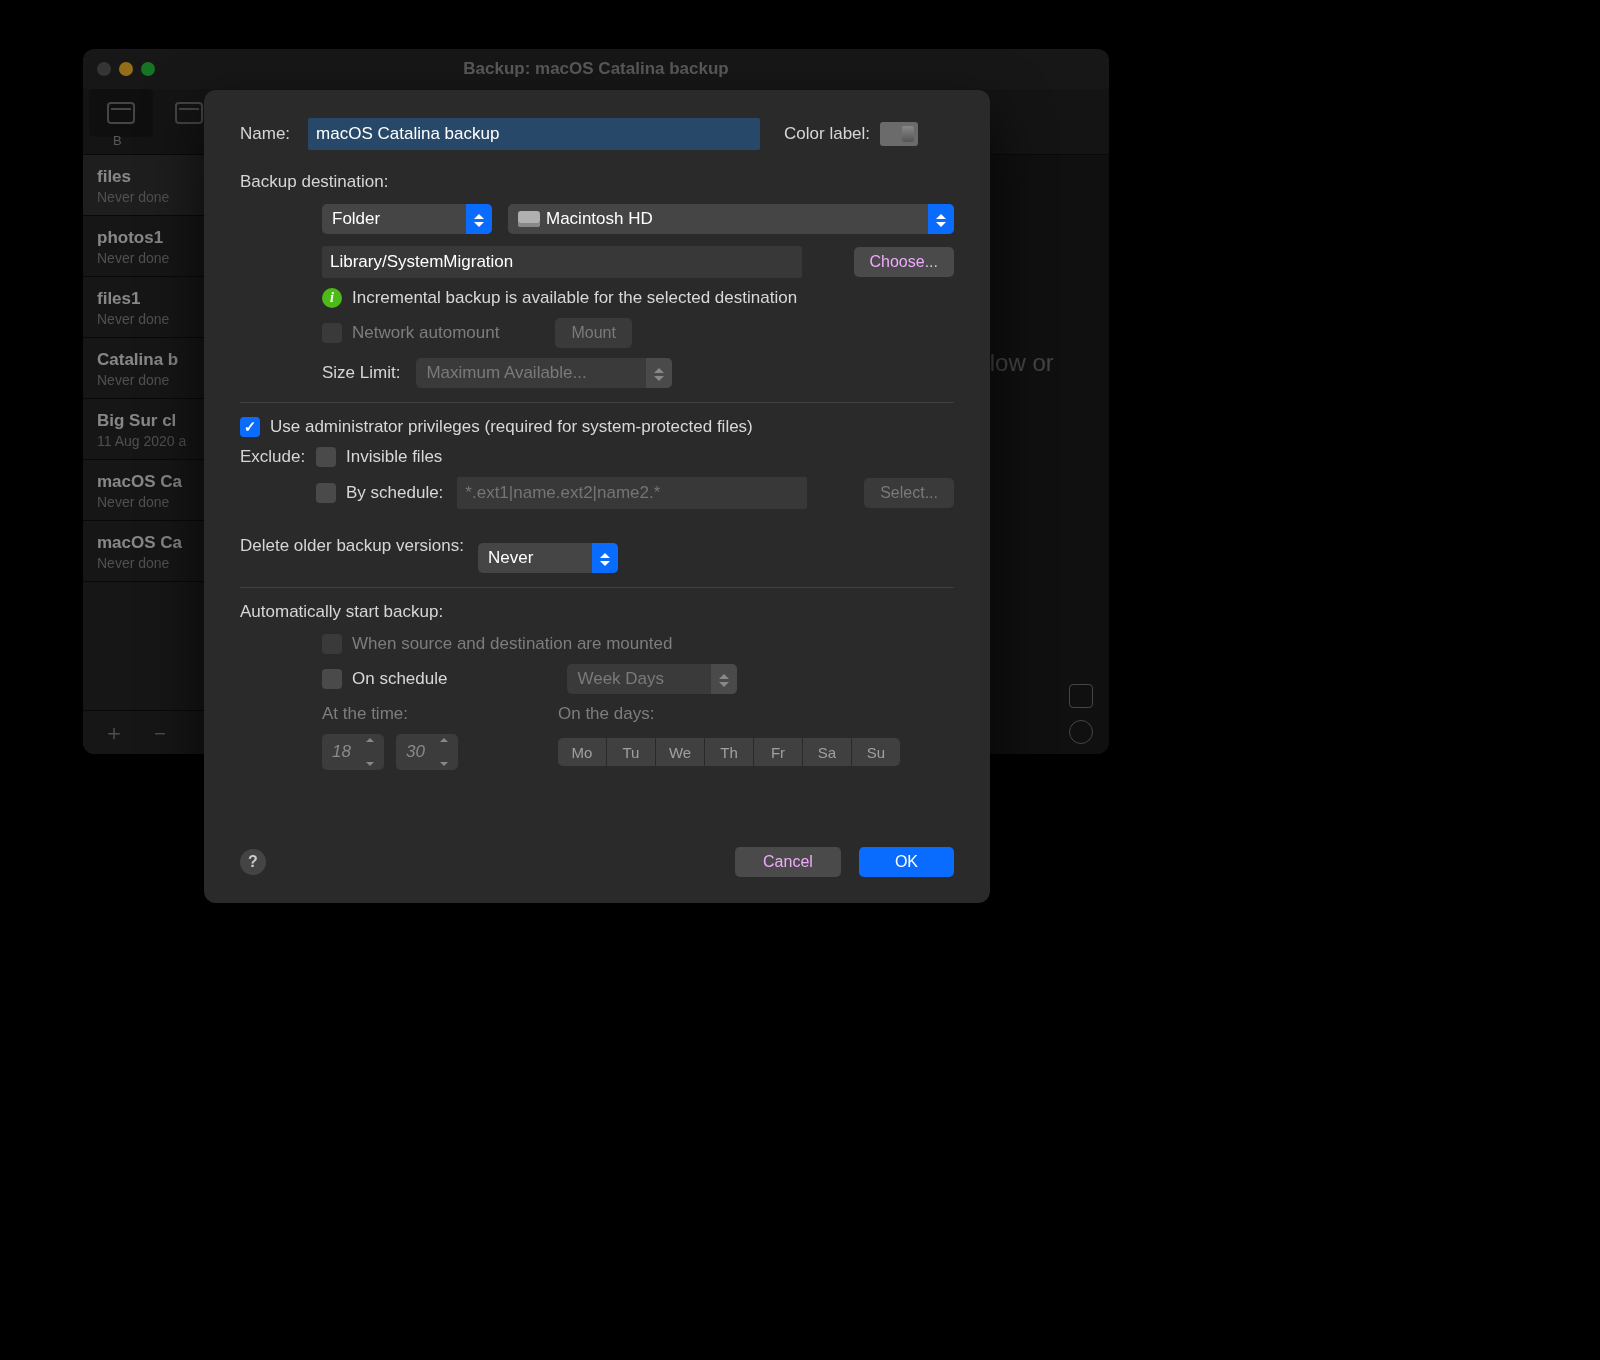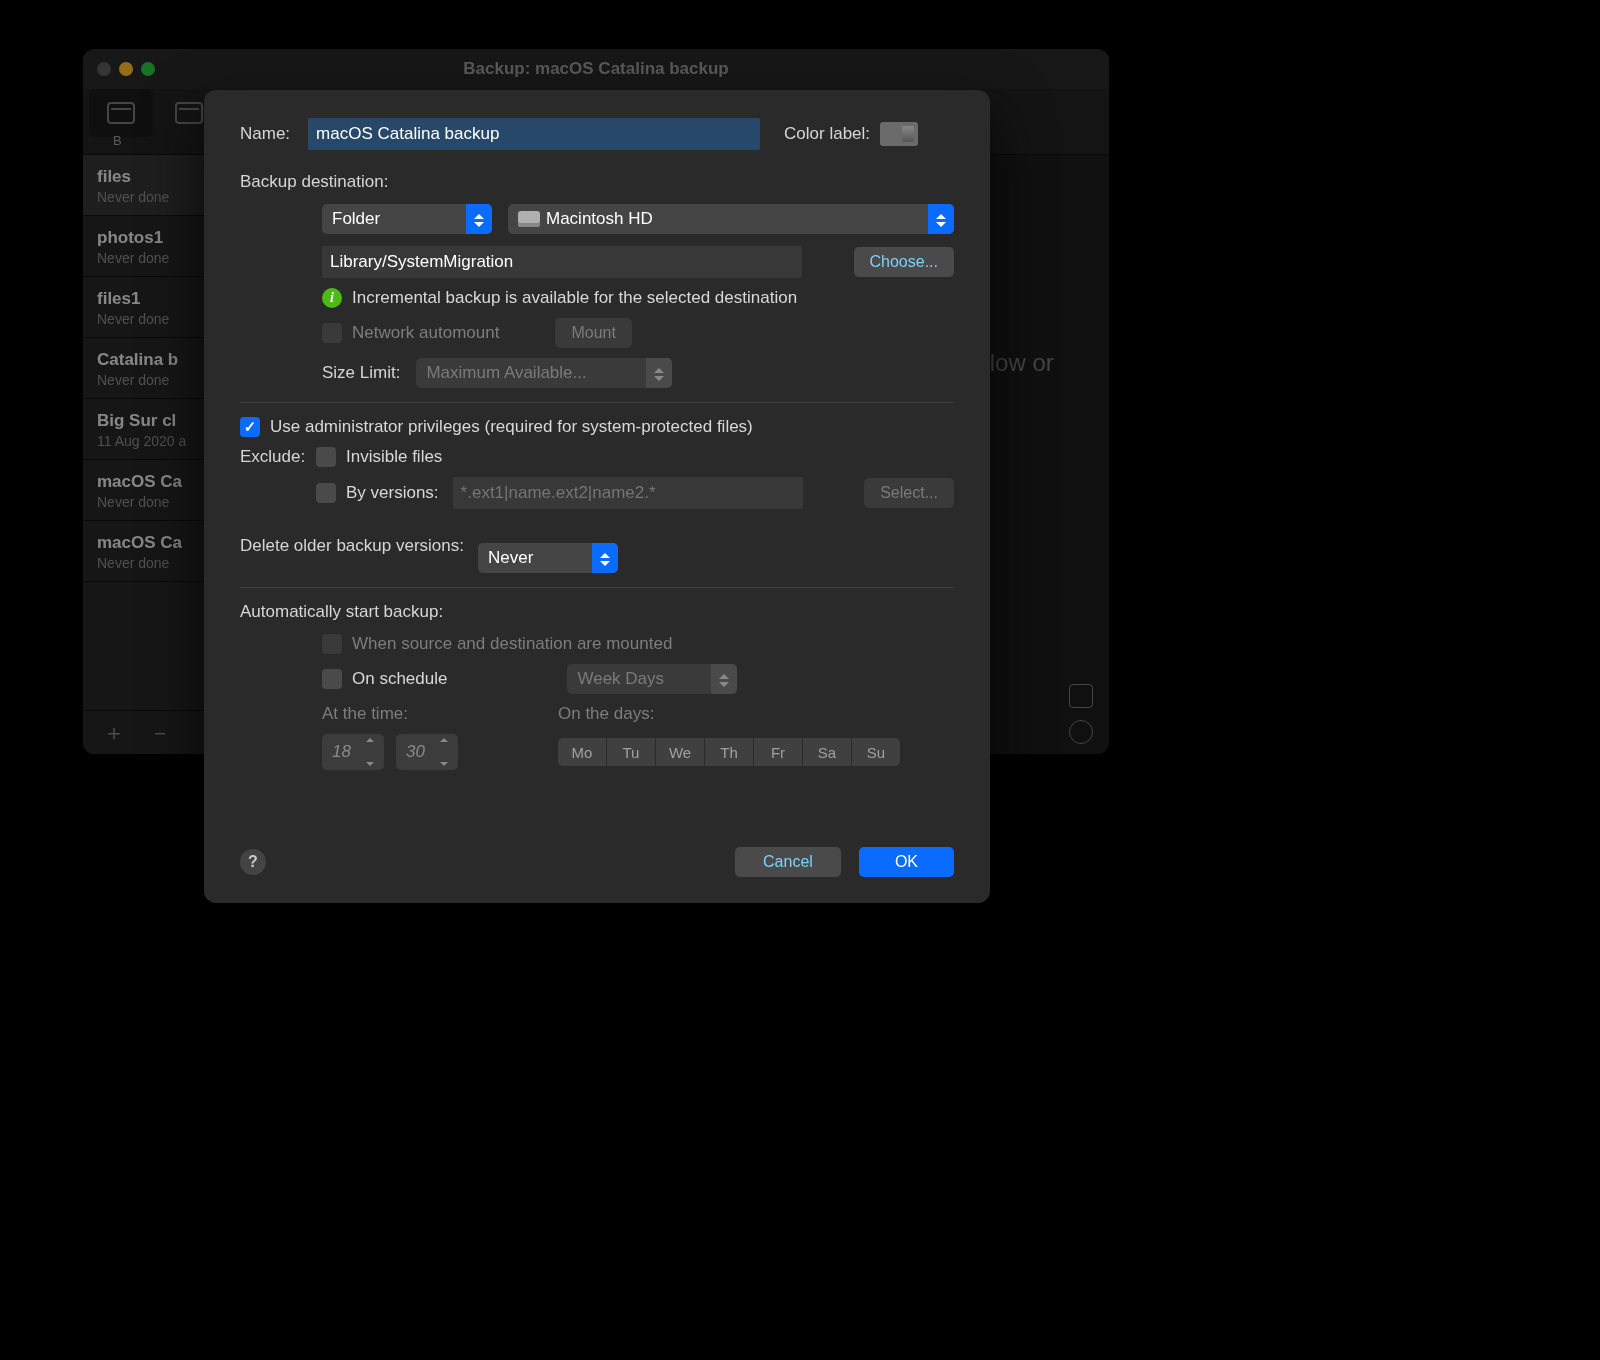--- a/index.html
+++ b/index.html
@@ -168,21 +168,21 @@
 
   .disk-icon {
     width:22px; height:16px; background:#b0b0b0; border-radius:3px;
     margin-right:6px; display:inline-block;
     box-shadow: inset 0 -4px 0 #888;
   }
 
   .path-input { width: 480px; margin-left: 0; }
 
   .btn {
-    background:#4a4a4a; color:#7dd3fc; border:none;
+    background:#4a4a4a; color:#f0abfc; border:none;
     height:30px; padding:0 16px; border-radius:5px;
     font-size:16px; cursor:pointer;
   }
   .btn.disabled { background:#3a3a3a; color:#7a7a7a; }
   .btn.primary { background:#0a6cff; color:#fff; padding: 0 36px; }
 
   .info-icon {
     width:20px; height:20px; border-radius:50%; background:#4cbb17;
     color:#fff; font-weight:bold; font-size:14px;
     display:flex; align-items:center; justify-content:center;
@@ -366,21 +366,21 @@
 
   <div class="row" style="margin-top:9px;">
     <span class="label" style="width:76px;">Exclude:</span>
     <span class="checkbox"></span>
     <span>Invisible files</span>
   </div>
 
   <div class="row" style="margin-top:6px;">
     <span style="width:76px;"></span>
     <span class="checkbox"></span>
-    <span>By versions:</span>
+    <span>By schedule:</span>
     <div style="width:14px;"></div>
     <input class="text" style="width: 350px; color: rgb(136, 136, 136);" placeholder="*.ext1|name.ext2|name2.*">
     <div style="flex:1;"></div>
     <button class="btn disabled">Select...</button>
   </div>
 
 
   <div class="row" style="margin-top:10px;">
     <span class="label">Delete older backup versions:</span>
     <div style="width:14px;"></div>

